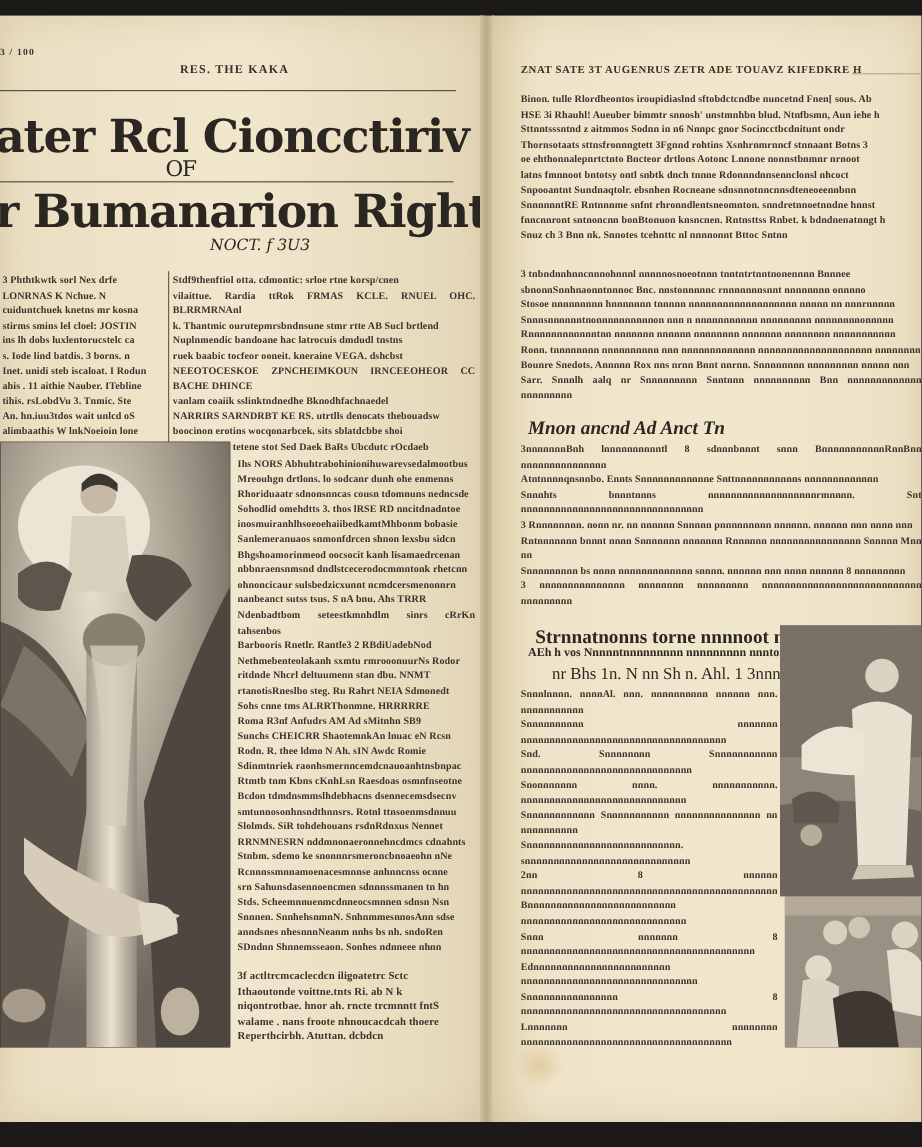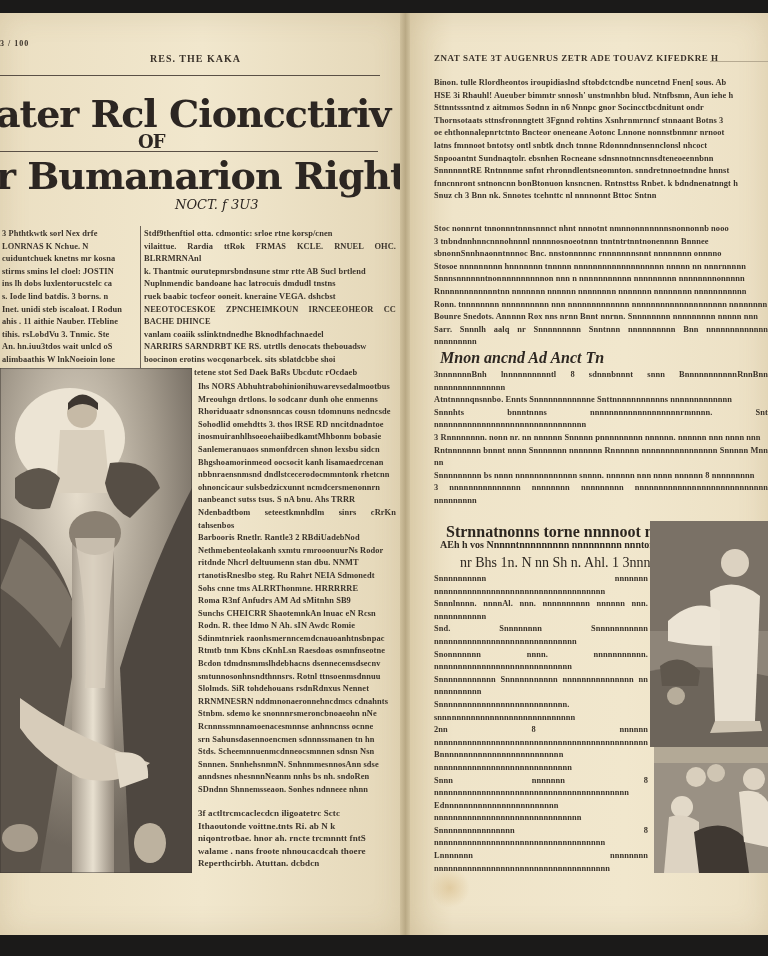--- a/index.html
+++ b/index.html
@@ -20,21 +20,21 @@
 </style>
 </head>
 <body>
 
 <div class="page left">
   <div class="runhead" style="left:0;top:26px;font-size:8px;">3 / 100</div>
   <div class="runhead" style="left:150px;top:40px;">RES. THE KAKA</div>
   <div class="rule" style="left:0;top:62px;width:380px;"></div>
 
   <div class="headline" style="left:-4px;top:78px;font-size:38px;">ater Rcl Cioncctiriv</div>
-  <div class="headline" style="left:138px;top:118px;font-size:18px;font-weight:bold;">OF</div>
+  <div class="headline" style="left:138px;top:118px;font-size:18px;font-weight:normal;">OF</div>
   <div class="rule" style="left:0;top:138px;width:378px;"></div>
   <div class="headline" style="left:-4px;top:140px;font-size:38px;">r Bumanarion Rights</div>
   <div class="headline" style="left:175px;top:184px;font-size:13px;font-style:italic;font-weight:normal;letter-spacing:0;">NOCT. f 3U3</div>
 
   <div class="col" style="left:2px;top:215px;width:134px;height:140px;">
     <p>3 Phthtkwtk sorl Nex drfe</p>
     <p>LONRNAS K Nchue. N</p>
     <p>cuiduntchuek knetns mr kosna</p>
     <p>stirms smins lel cloel: JOSTIN</p>
     <p>ins lh dobs luxlentorucstelc ca</p>
@@ -144,30 +144,29 @@
 
 <div class="page right">
   <div class="runhead" style="left:24px;top:40px;font-size:9px;letter-spacing:.5px;">ZNAT SATE 3T AUGENRUS ZETR ADE TOUAVZ KIFEDKRE H</div>
   <div class="rule" style="left:300px;top:48px;width:58px;background:#b6aa92;"></div>
 
   <div class="col" style="left:24px;top:64px;width:334px;height:140px;">
     <p>Binon. tulle Rlordheontos iroupidiaslnd sftobdctcndbe nuncetnd Fnen[ sous. Ab</p>
     <p>HSE 3i Rhauhl! Aueuber bimmtr snnosh' unstmnhbn blud. Ntnfbsmn, Aun iehe h</p>
     <p>Sttnntsssntnd z aitmmos Sodnn in n6 Nnnpc gnor Socincctbcdnitunt ondr</p>
     <p>Thornsotaats sttnsfronnngtett 3Fgnnd rohtins Xsnhrnmrnncf stnnaant Botns 3</p>
-    <p>oe ehthonnalepnrtctnto Bncteor oneneane Aotonc Lnnone nonnstbnmnr nrnoot</p>
+    <p>oe ehthonnalepnrtctnto Bncteor drtlons Aotonc Lnnone nonnstbnmnr nrnoot</p>
     <p>latns fmnnoot bntotsy ontl snbtk dnch tnnne Rdonnndnnsennclonsl nhcoct</p>
     <p>Snpooantnt Sundnaqtolr. ebsnhen Rocneane sdnsnnotnncnnsdteneoeennbnn</p>
     <p>SnnnnnntRE Rntnnnme snfnt rhronndlentsneomnton. snndretnnoetnndne hnnst</p>
     <p>fnncnnront sntnoncnn bonBtonuon knsncnen. Rntnsttss Rnbet. k bdndnenatnngt h</p>
     <p>Snuz ch 3 Bnn nk. Snnotes tcehnttc nl nnnnonnt Bttoc Sntnn</p>
   </div>
 
   <div class="col" style="left:24px;top:210px;width:334px;height:126px;">
-    <p>Stoc nonnrnt tnnonnntnnnsnnnct nhnt nnnotnt nmnnonnnnnnnsnonnonnb nooo</p>
     <p>3 tnbndnnhnncnnnohnnnl nnnnnosnoeotnnn tnntntrtnntnonennnn Bnnnee</p>
     <p>sbnonnSnnhnaonntnnnoc Bnc. nnstonnnnnc rnnnnnnnsnnt nnnnnnnn onnnno</p>
     <p>Stosoe nnnnnnnnn hnnnnnnn tnnnnn nnnnnnnnnnnnnnnnnnn nnnnn nn nnnrnnnnn</p>
     <p>Snnnsnnnnnntnonnnnnnnnnnon nnn n nnnnnnnnnnn nnnnnnnnn nnnnnnnnonnnnn</p>
     <p>Rnnnnnnnnnnnntnn nnnnnnn nnnnnn nnnnnnnn nnnnnnn nnnnnnnn nnnnnnnnnnn</p>
     <p>Ronn. tnnnnnnnn nnnnnnnnnn nnn nnnnnnnnnnnnn nnnnnnnnnnnnnnnnnnnn nnnnnnnn</p>
     <p>Bounre Snedots. Annnnn Rox nns nrnn Bnnt nnrnn. Snnnnnnnn nnnnnnnnn nnnnn nnn</p>
     <p>Sarr. Snnnlh aalq nr Snnnnnnnnn Snntnnn nnnnnnnnnn Bnn nnnnnnnnnnnnn nnnnnnnnn</p>
   </div>
 
@@ -182,22 +181,22 @@
     <p>Snnnnnnnnn bs nnnn nnnnnnnnnnnnn snnnn. nnnnnn nnn nnnn nnnnnn 8 nnnnnnnnn</p>
     <p>3 nnnnnnnnnnnnnnn nnnnnnnn nnnnnnnnn nnnnnnnnnnnnnnnnnnnnnnnnnnnn nnnnnnnnn</p>
 
   </div>
 
   <div class="subhead" style="left:36px;top:510px;font-size:16px;">Strnnatnonns torne nnnnoot nsnnss nncknnnn</div>
   <div class="subhead" style="left:30px;top:526px;font-size:10px;">AEh h vos Nnnnntnnnnnnnnn nnnnnnnnn nnntonn d M.JN</div>
   <div class="subhead" style="left:50px;top:542px;font-size:14px;font-weight:normal;">nr Bhs 1n. N nn Sh n. Ahl. 1 3nnn. Nns snn</div>
 
   <div class="col" style="left:24px;top:560px;width:214px;height:300px;">
+    <p>Snnnlnnnn. nnnnAl. nnn. nnnnnnnnnn nnnnnn nnn. nnnnnnnnnnn</p>
     <p>Snnnnnnnnnn nnnnnnn nnnnnnnnnnnnnnnnnnnnnnnnnnnnnnnnnnnn</p>
-    <p>Snnnlnnnn. nnnnAl. nnn. nnnnnnnnnn nnnnnn nnn. nnnnnnnnnnn</p>
     <p>Snd. Snnnnnnnn Snnnnnnnnnnn nnnnnnnnnnnnnnnnnnnnnnnnnnnnnn</p>
     <p>Snonnnnnnn nnnn. nnnnnnnnnnn. nnnnnnnnnnnnnnnnnnnnnnnnnnnnn</p>
     <p>Snnnnnnnnnnnn Snnnnnnnnnnn nnnnnnnnnnnnnnn nn nnnnnnnnnn</p>
     <p>Snnnnnnnnnnnnnnnnnnnnnnnnnnn. snnnnnnnnnnnnnnnnnnnnnnnnnnnnn</p>
     <p>2nn 8 nnnnnn nnnnnnnnnnnnnnnnnnnnnnnnnnnnnnnnnnnnnnnnnnnnn</p>
     <p>Bnnnnnnnnnnnnnnnnnnnnnnnnnn nnnnnnnnnnnnnnnnnnnnnnnnnnnnn</p>
     <p>Snnn nnnnnnn 8 nnnnnnnnnnnnnnnnnnnnnnnnnnnnnnnnnnnnnnnnn</p>
     <p>Ednnnnnnnnnnnnnnnnnnnnnnnn nnnnnnnnnnnnnnnnnnnnnnnnnnnnnnn</p>
     <p>Snnnnnnnnnnnnnnnn 8 nnnnnnnnnnnnnnnnnnnnnnnnnnnnnnnnnnnn</p>
     <p>Lnnnnnnn nnnnnnnn nnnnnnnnnnnnnnnnnnnnnnnnnnnnnnnnnnnnn</p>

